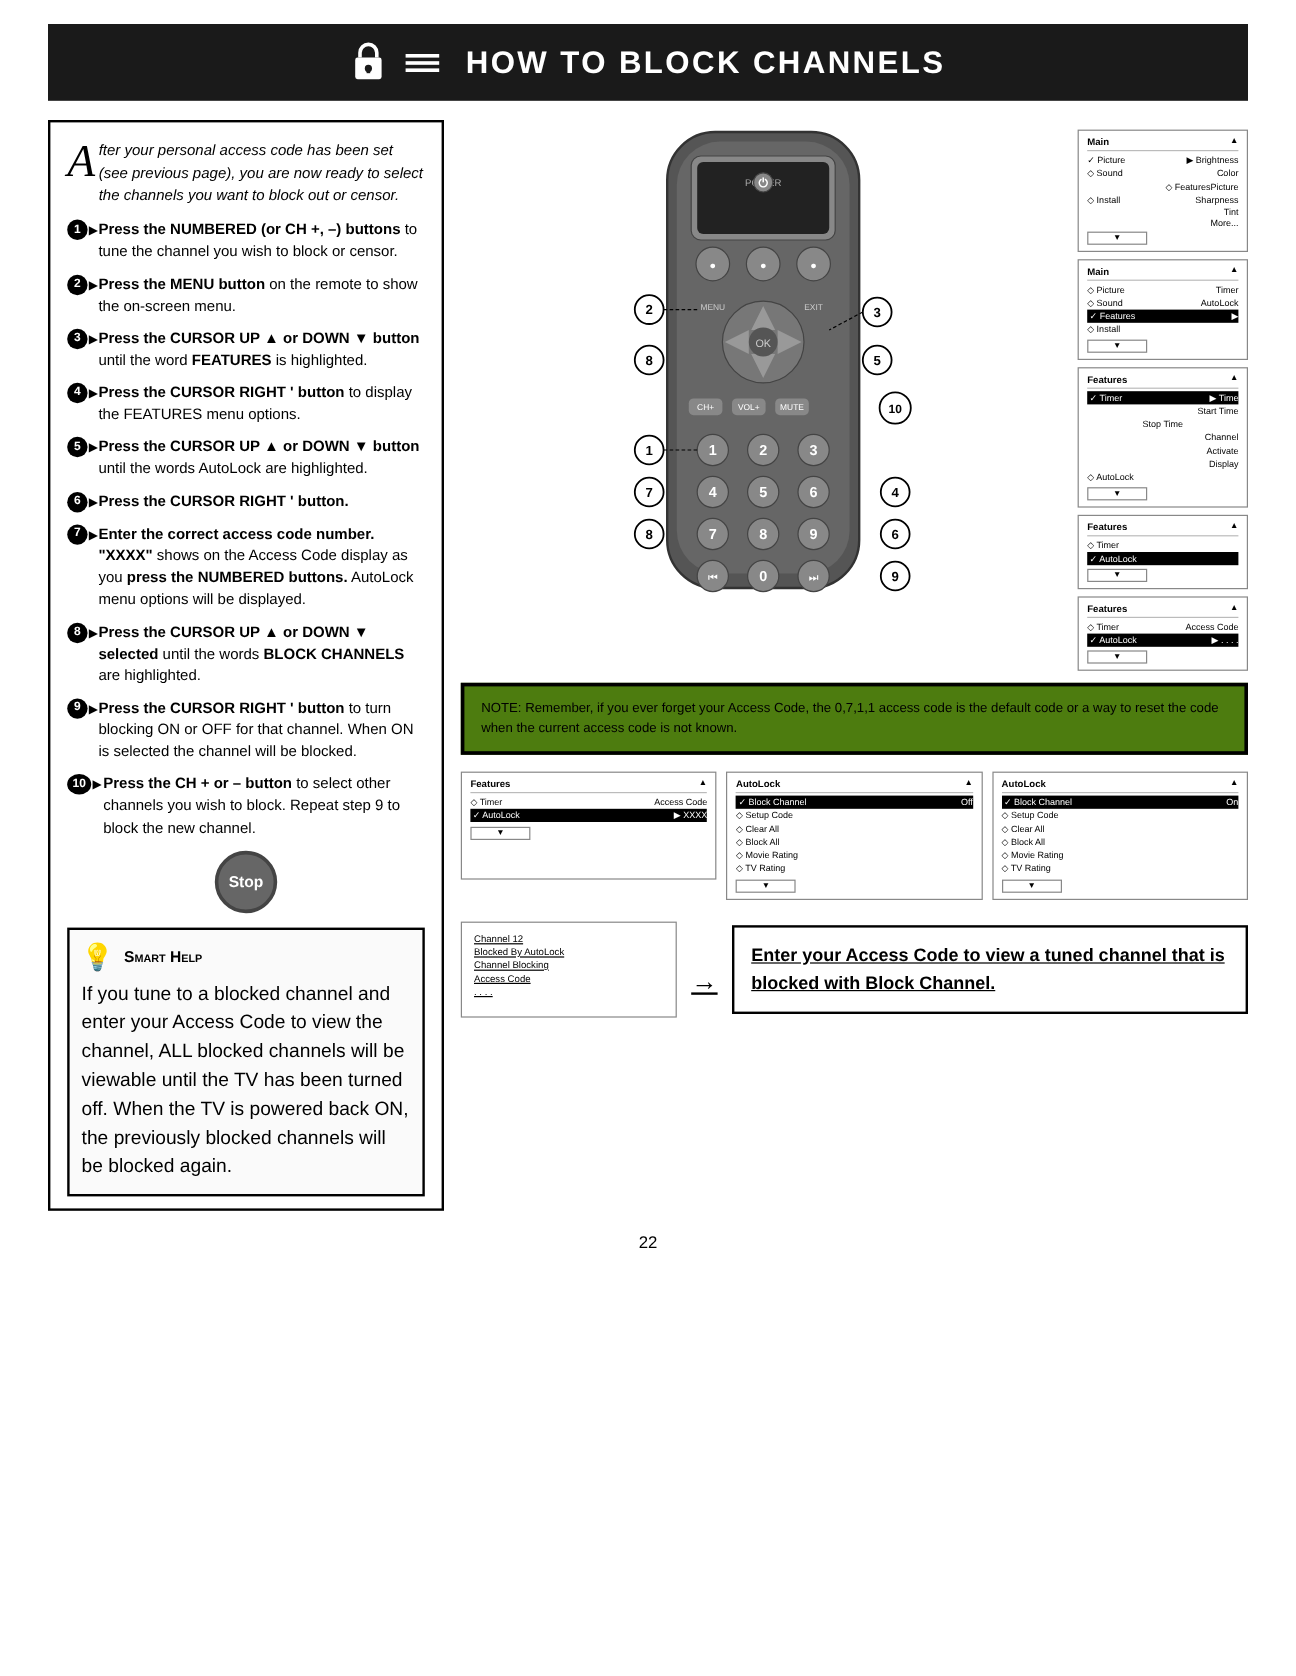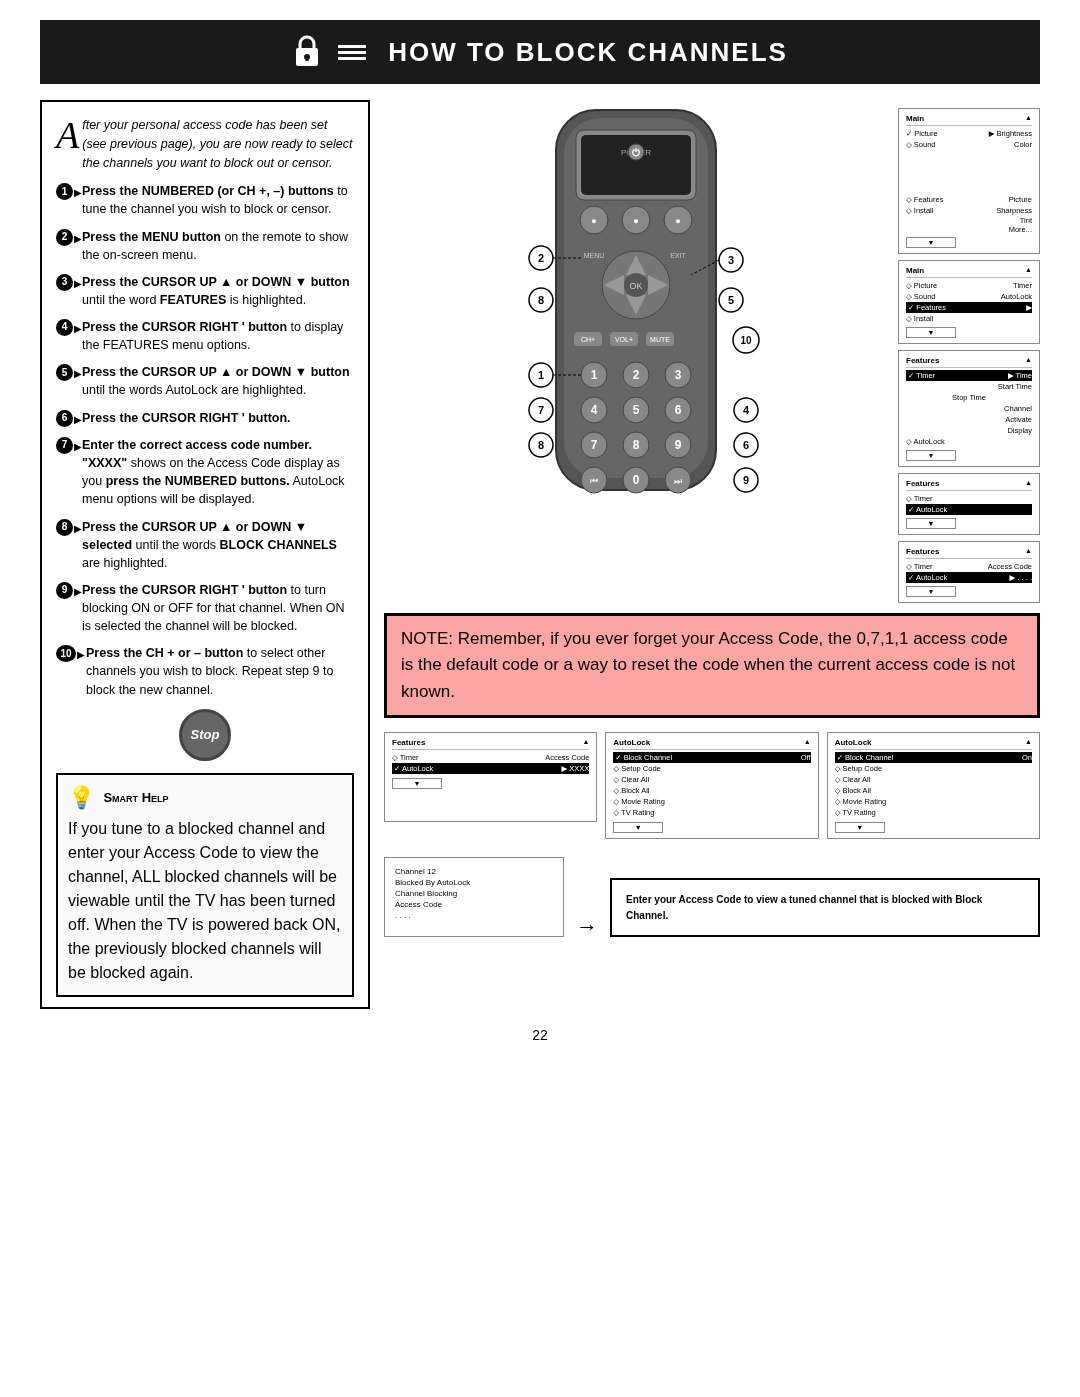--- a/index.html
+++ b/index.html
@@ -118,21 +118,21 @@
       <div style="display:flex; margin-bottom:9px; font-size:12.5px; line-height:1.45; align-items:flex-start;">
         <div style="display:flex; align-items:flex-start; flex-shrink:0; width:30px; padding-top:1px;">
           <span style="background:#000;color:#fff;border-radius:50%;width:20px;height:17px;font-size:10px;font-weight:bold;display:flex;align-items:center;justify-content:center;">10</span>
           <span style="font-size:10px; margin-left:1px; margin-top:3px;">▶</span>
         </div>
         <div><b>Press the CH + or – button</b> to select other channels you wish to block. Repeat step 9 to block the new channel.</div>
       </div>
 
     </div>
 
-    <div style="text-align:right; margin:10px 0 6px 0;font-style:italic;">
+    <div style="text-align:right; margin:10px 0 6px 0;">
       <div style="background:#666;color:#fff;border-radius:50%;width:52px;height:52px;display:flex;align-items:center;justify-content:center;font-size:13px;font-weight:bold;margin:0 auto;border:3px solid #444;">
         <span>Stop</span>
       </div>
     </div>
 
     <div style="border:2px solid #000; margin-top:12px; padding:10px 10px; background:#fafafa;">
       <div style="font-size:13px;font-weight:bold;font-variant:small-caps;display:flex;align-items:center;gap:8px;margin-bottom:6px;">
         <span style="font-size:22px;">💡</span>
         <span>Smart Help</span>
       </div>
@@ -258,21 +258,21 @@
             <span style="font-size:7px;">▲</span>
           </div>
           <div style="display:flex;justify-content:space-between;padding:1px 0;font-size:7.5px;">
             <span>✓ Picture</span>
               <span>▶ Brightness</span>
           </div>
           <div style="display:flex;justify-content:space-between;padding:1px 0;font-size:7.5px;">
             <span>◇ Sound</span>
               <span>Color</span>
           </div>
-          <div style="display:flex;justify-content:space-between;padding:1px 0;font-size:7.5px;margin-top:44px;">
+          <div style="display:flex;justify-content:flex-end;padding:1px 0;font-size:7.5px;">
             <span>◇ Features</span>
               <span>Picture</span>
           </div>
           <div style="display:flex;justify-content:space-between;padding:1px 0;font-size:7.5px;">
             <span>◇ Install</span>
               <span>Sharpness</span>
           </div>
           <div style="text-align:right;font-size:7.5px;">Tint</div>
           <div style="text-align:right;font-size:7.5px;">More...</div>
           <div style="margin-top:3px;border:1px solid #888;width:50px;font-size:7px;text-align:center;padding:1px;">▼</div>
@@ -348,21 +348,21 @@
           <div style="display:flex;justify-content:space-between;padding:1px 0;font-size:7.5px;background:#000;color:#fff;padding-left:2px;">
             <span>✓ AutoLock</span>
               <span>▶  . . . .</span>
           </div>
           <div style="margin-top:3px;border:1px solid #888;width:50px;font-size:7px;text-align:center;padding:1px;">▼</div>
         </div>
 
       </div>
     </div>
 
-    <div style="border:3px solid #000; padding:10px 14px; font-size:17px; line-height:1.55; background:#fca5a5;">
+    <div style="border:3px solid #000; padding:10px 14px; font-size:11px; line-height:1.55; background:#4d7c0f;">
       <span>NOTE: Remember, if you ever forget your Access Code, the 0,7,1,1 access code is the default code or a way to reset the code when the current access code is not known.</span>
     </div>
 
     <div style="display:flex; gap:8px; align-items:flex-start; margin-top:4px;">
 
       <div style="border:1.5px solid #888; padding:5px 7px; font-size:8.5px; background:#fff; flex:1; min-height:90px;">
         <div style="display:flex;justify-content:space-between;border-bottom:1px solid #bbb;padding-bottom:2px;margin-bottom:2px;">
           <span style="font-size:8px;font-weight:bold;">Features</span>
           <span style="font-size:7px;">▲</span>
         </div>
@@ -406,33 +406,33 @@
         <div style="padding:1px 0;font-size:7.5px;">◇ Setup Code</div>
         <div style="padding:1px 0;font-size:7.5px;">◇ Clear All</div>
         <div style="padding:1px 0;font-size:7.5px;">◇ Block All</div>
         <div style="padding:1px 0;font-size:7.5px;">◇ Movie Rating</div>
         <div style="padding:1px 0;font-size:7.5px;">◇ TV Rating</div>
         <div style="margin-top:4px;border:1px solid #888;width:50px;font-size:7px;text-align:center;padding:1px;">▼</div>
       </div>
 
     </div>
 
-    <div style="display:flex; gap:12px; align-items:flex-end; margin-top:8px;">
+    <div style="display:flex; gap:12px; align-items:center; margin-top:8px;text-decoration:underline;">
 
       <div style="border:1.5px solid #888; padding:8px 10px; font-size:8.5px; width:180px; flex-shrink:0; min-height:80px;">
         <div style="font-size:8px;padding:1px 0;">Channel 12</div>
         <div style="font-size:8px;padding:1px 0;">Blocked By AutoLock</div>
         <div style="font-size:8px;padding:1px 0;">Channel Blocking</div>
         <div style="font-size:8px;padding:1px 0;">Access Code</div>
         <div style="font-size:8px;padding:1px 0;">. . . .</div>
       </div>
 
       <div style="font-size:22px; margin-top:20px; color:#000;">→</div>
 
-      <div style="border:2px solid #000; padding:12px 14px; font-size:10px; font-weight:bold; line-height:1.55; flex:1;">
+      <div style="border:2px solid #000; padding:12px 14px; font-size:15px; font-weight:bold; line-height:1.55; flex:1;">
         <span>Enter your Access Code to view a tuned channel that is blocked with Block Channel.</span>
       </div>
 
     </div>
 
   </div>
 
 </div>
 
 <div style="text-align:center; margin:18px 0 10px 0; font-size:14px;">22</div>

